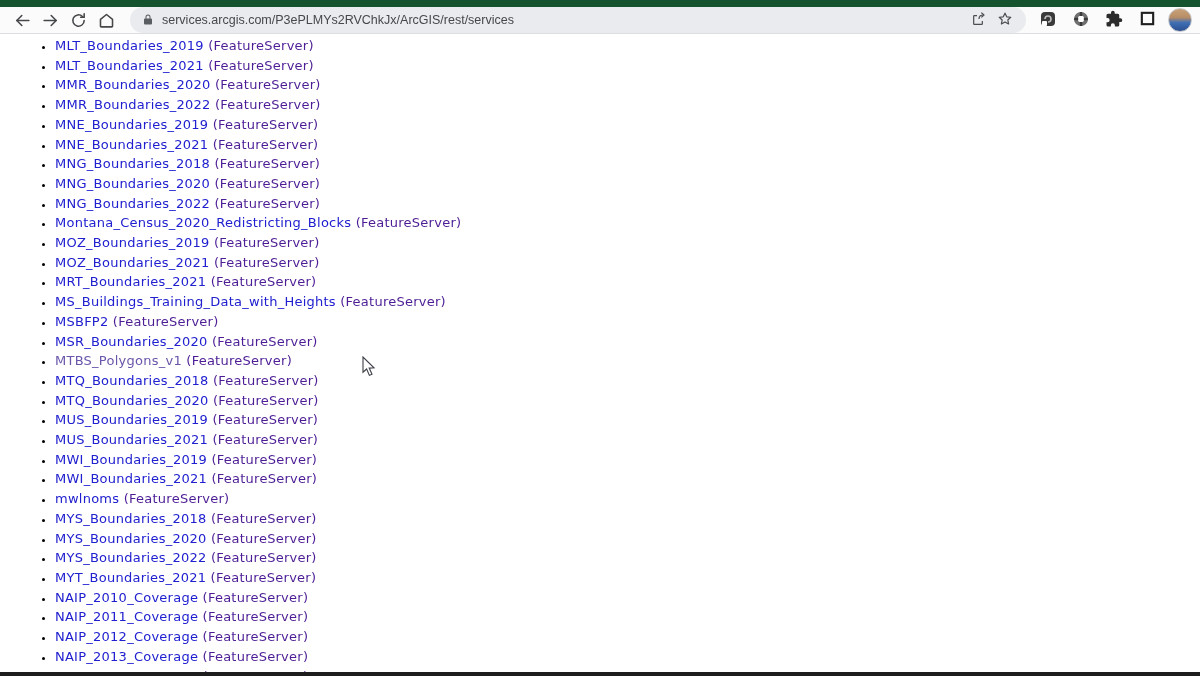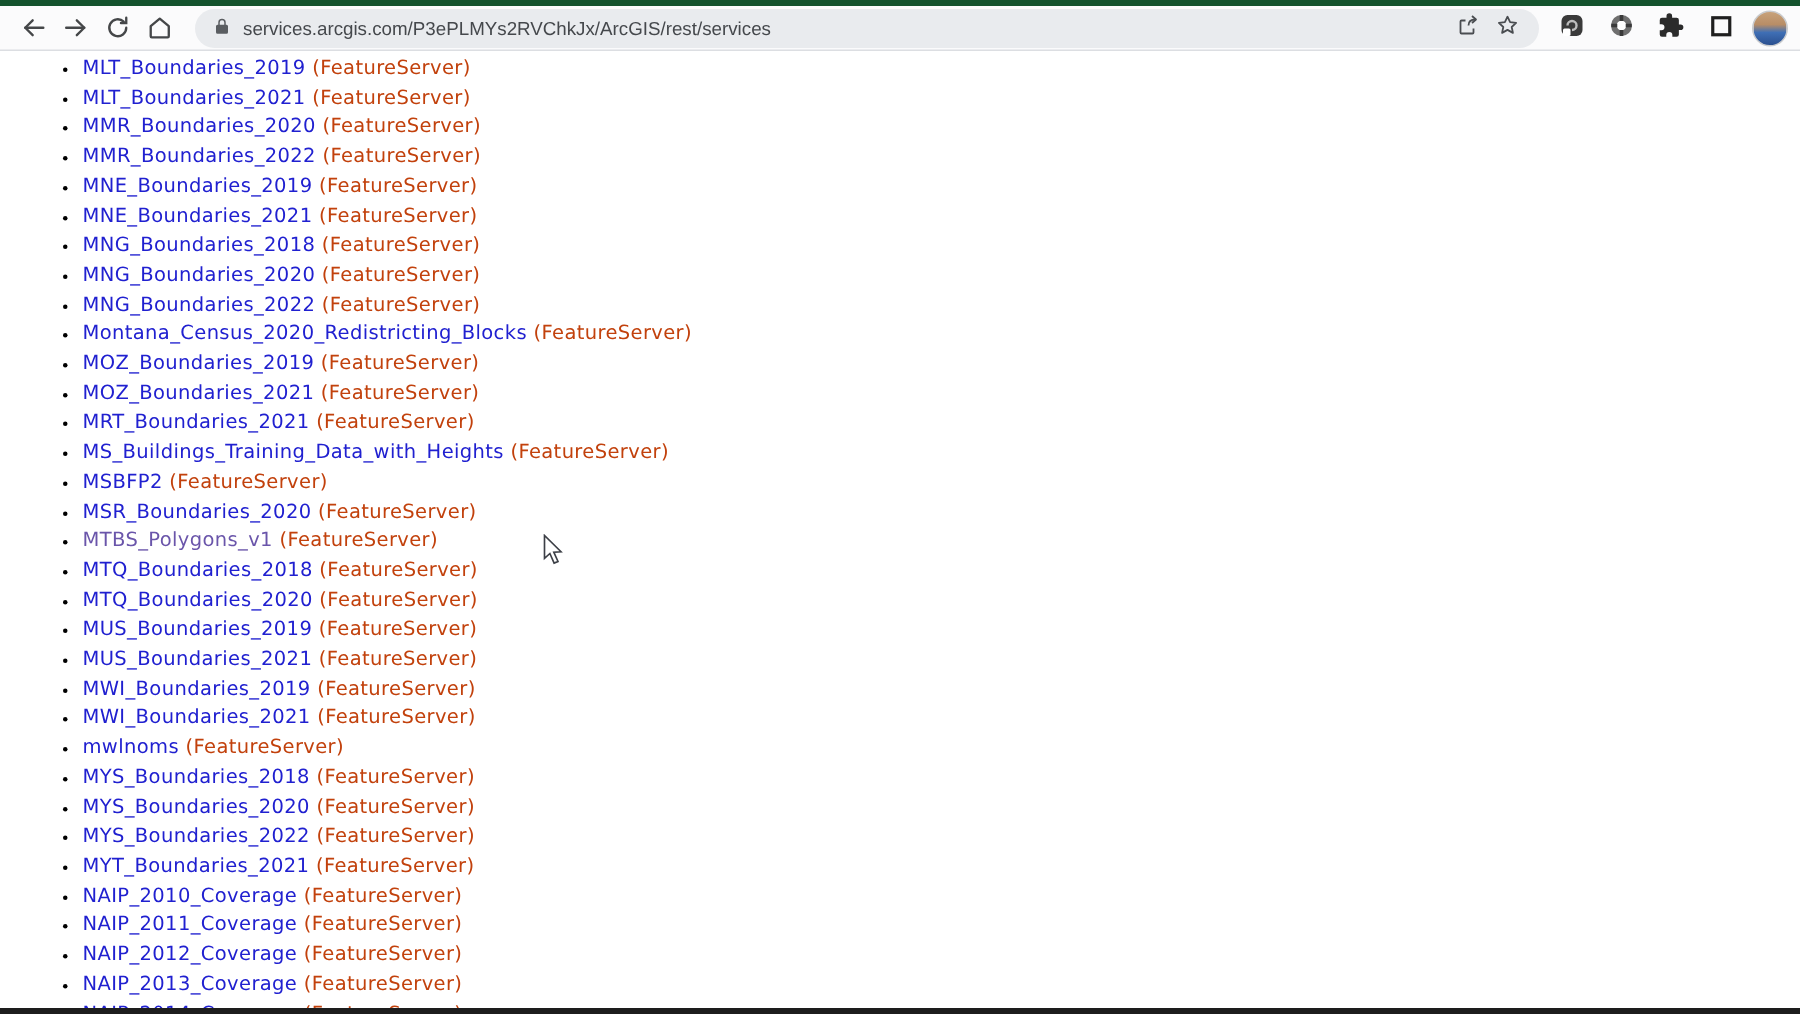--- a/index.html
+++ b/index.html
@@ -9,21 +9,21 @@
     overflow: hidden;
     background: #ffffff;
     font-family: "DejaVu Sans", sans-serif;
     position: relative;
   }
 
   
   .toolbar {
     height: 34px;
     background: #fbfbfc;
-    border-top: 4px solid #14532d;
+    border-top: 7px solid #14532d;
     border-bottom: 1px solid #dcdee2;
     display: flex;
     align-items: center;
     padding: 0 6px 0 8px;
   }
   .nav-btn {
     width: 28px; height: 28px;
     display: flex; align-items: center; justify-content: center;
     color: #454749;
     border-radius: 50%;
@@ -95,21 +95,21 @@
     letter-spacing: 0.25px;
     color: #000;
   }
   ul.service-list li { list-style: disc; }
   ul.service-list li::marker { color: #000; font-size: 11px; }
   ul.service-list a {
     color: var(--link, #2020d0);
     cursor: pointer;
   }
   ul.service-list a.visited { color: var(--visited-link, #6a55aa); }
-  ul.service-list .type { color: #c2410c; }
+  ul.service-list .type { color: #4c1d95; }
 
   
   .bottom-edge {
     position: absolute;
     left: 0; bottom: 0;
     width: 100%; height: 4px;
     background: #1d1d1d;
   }
 
   

